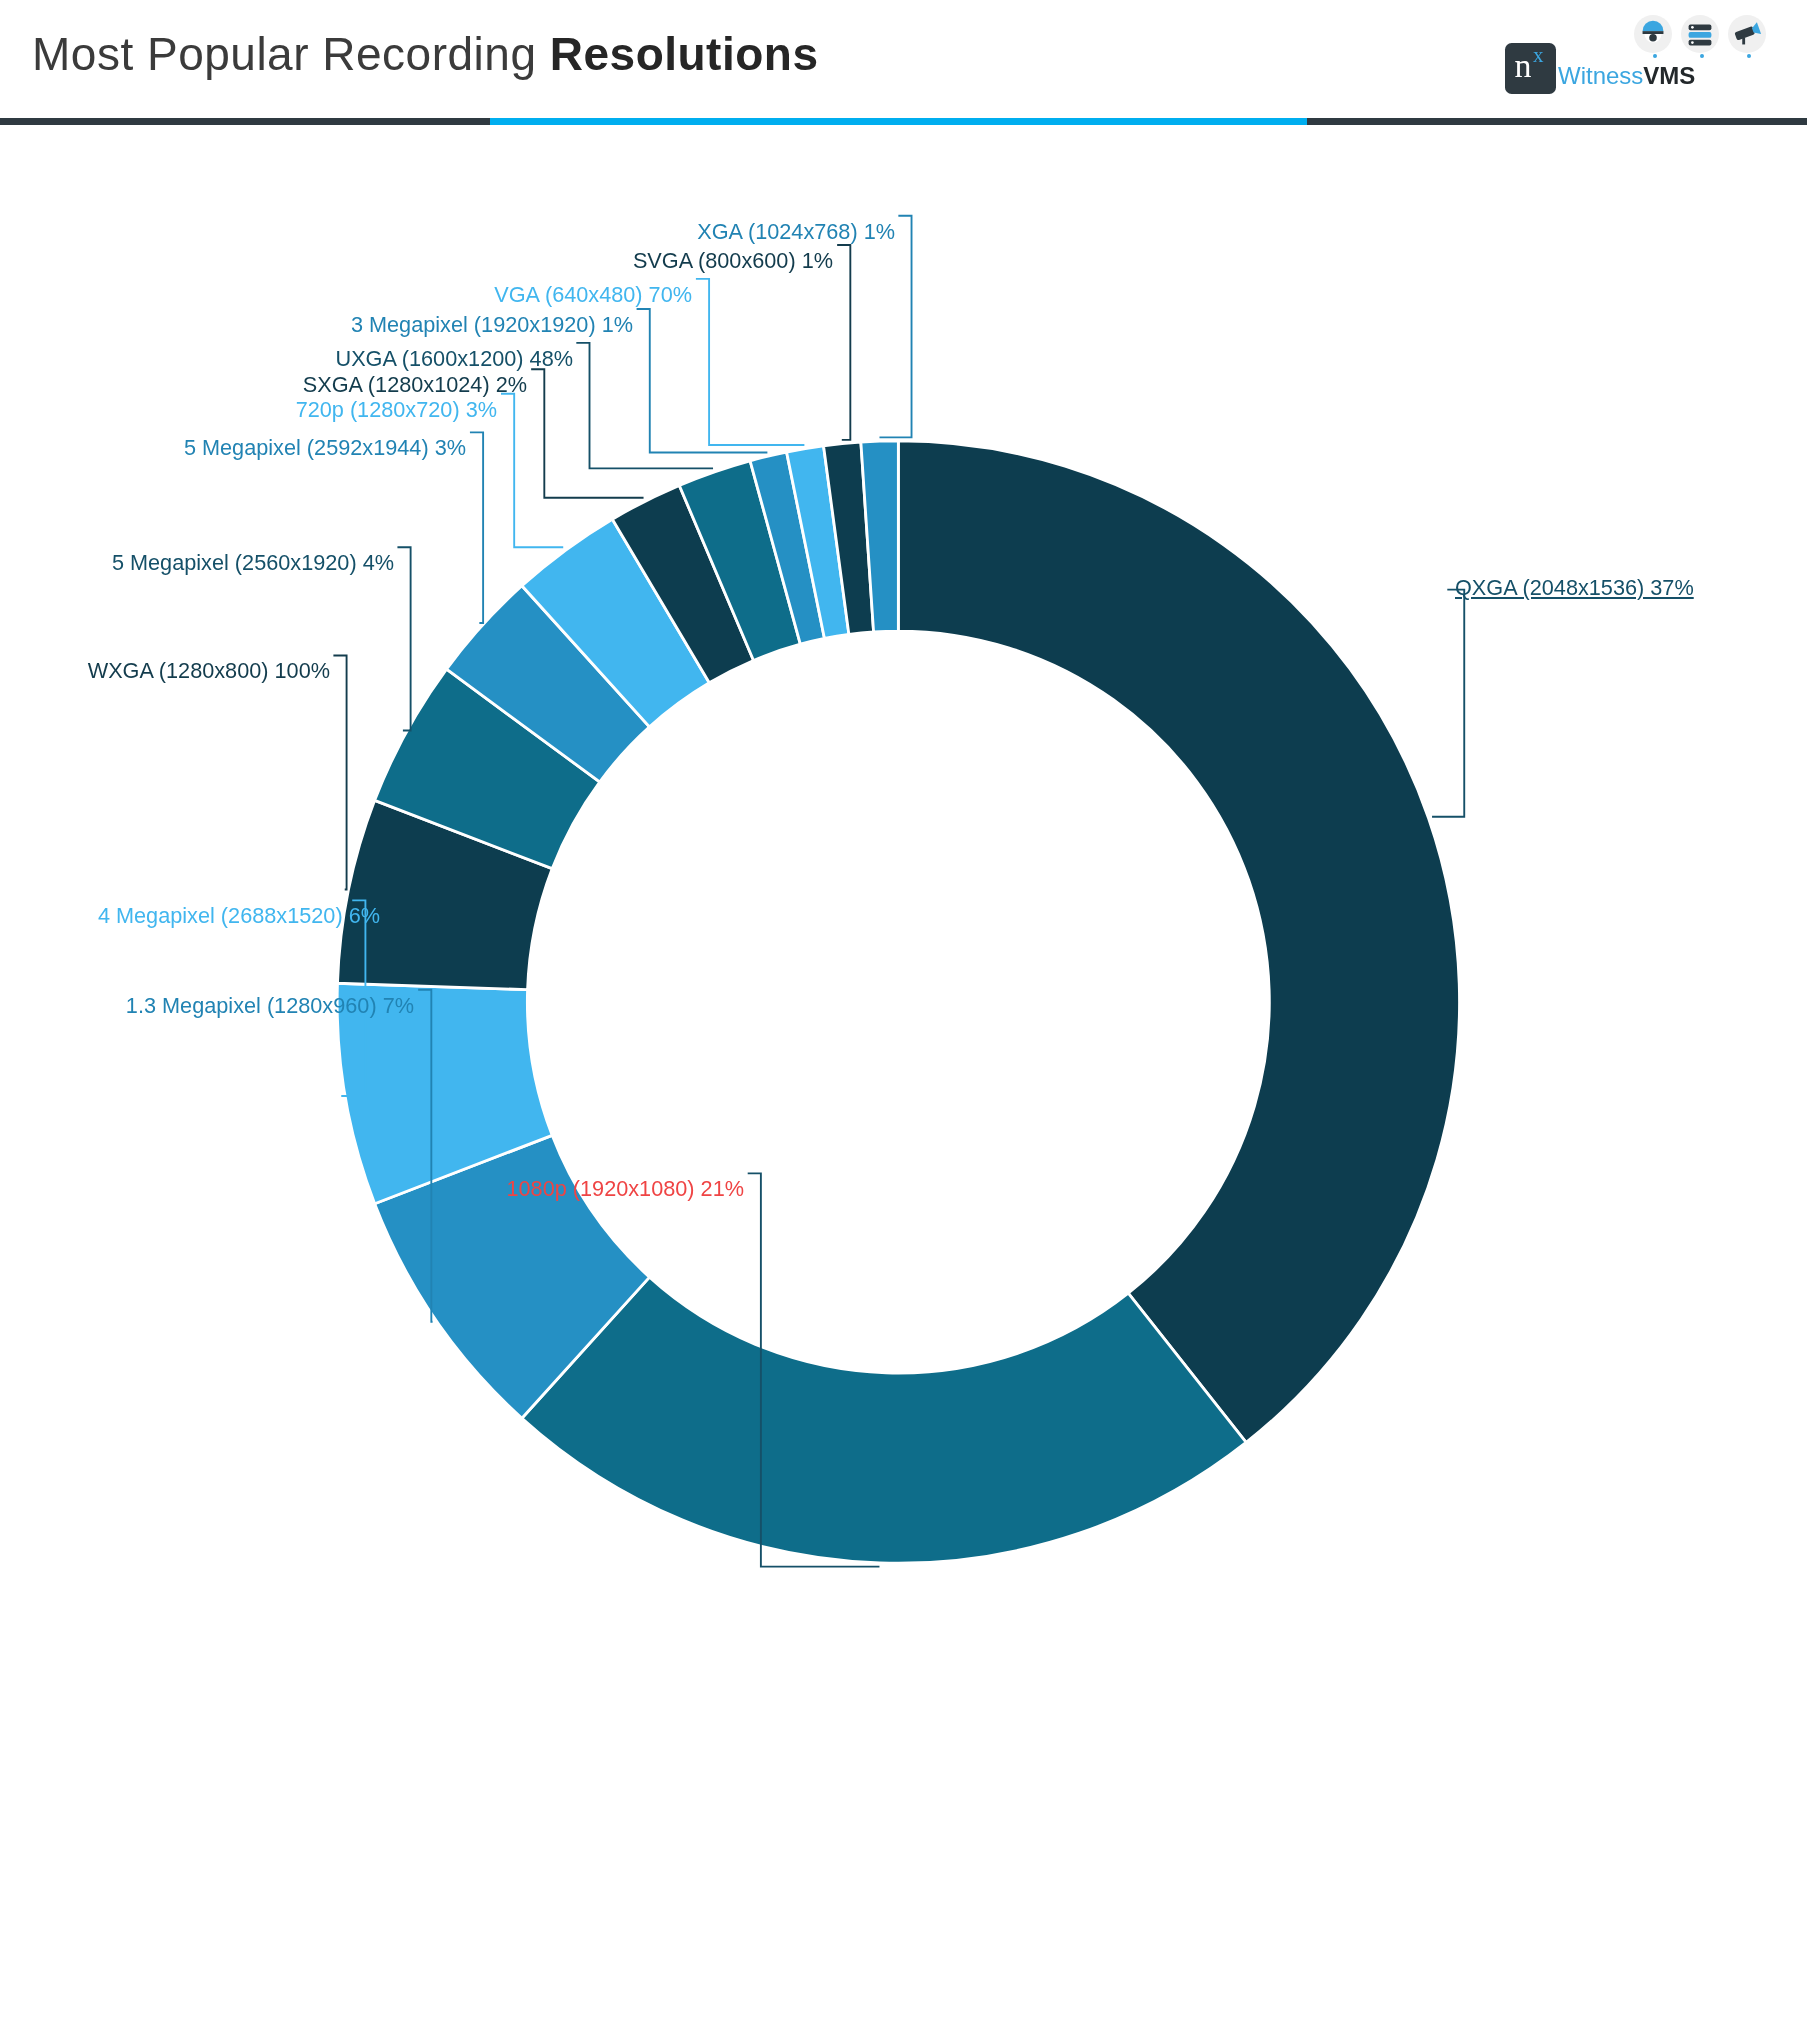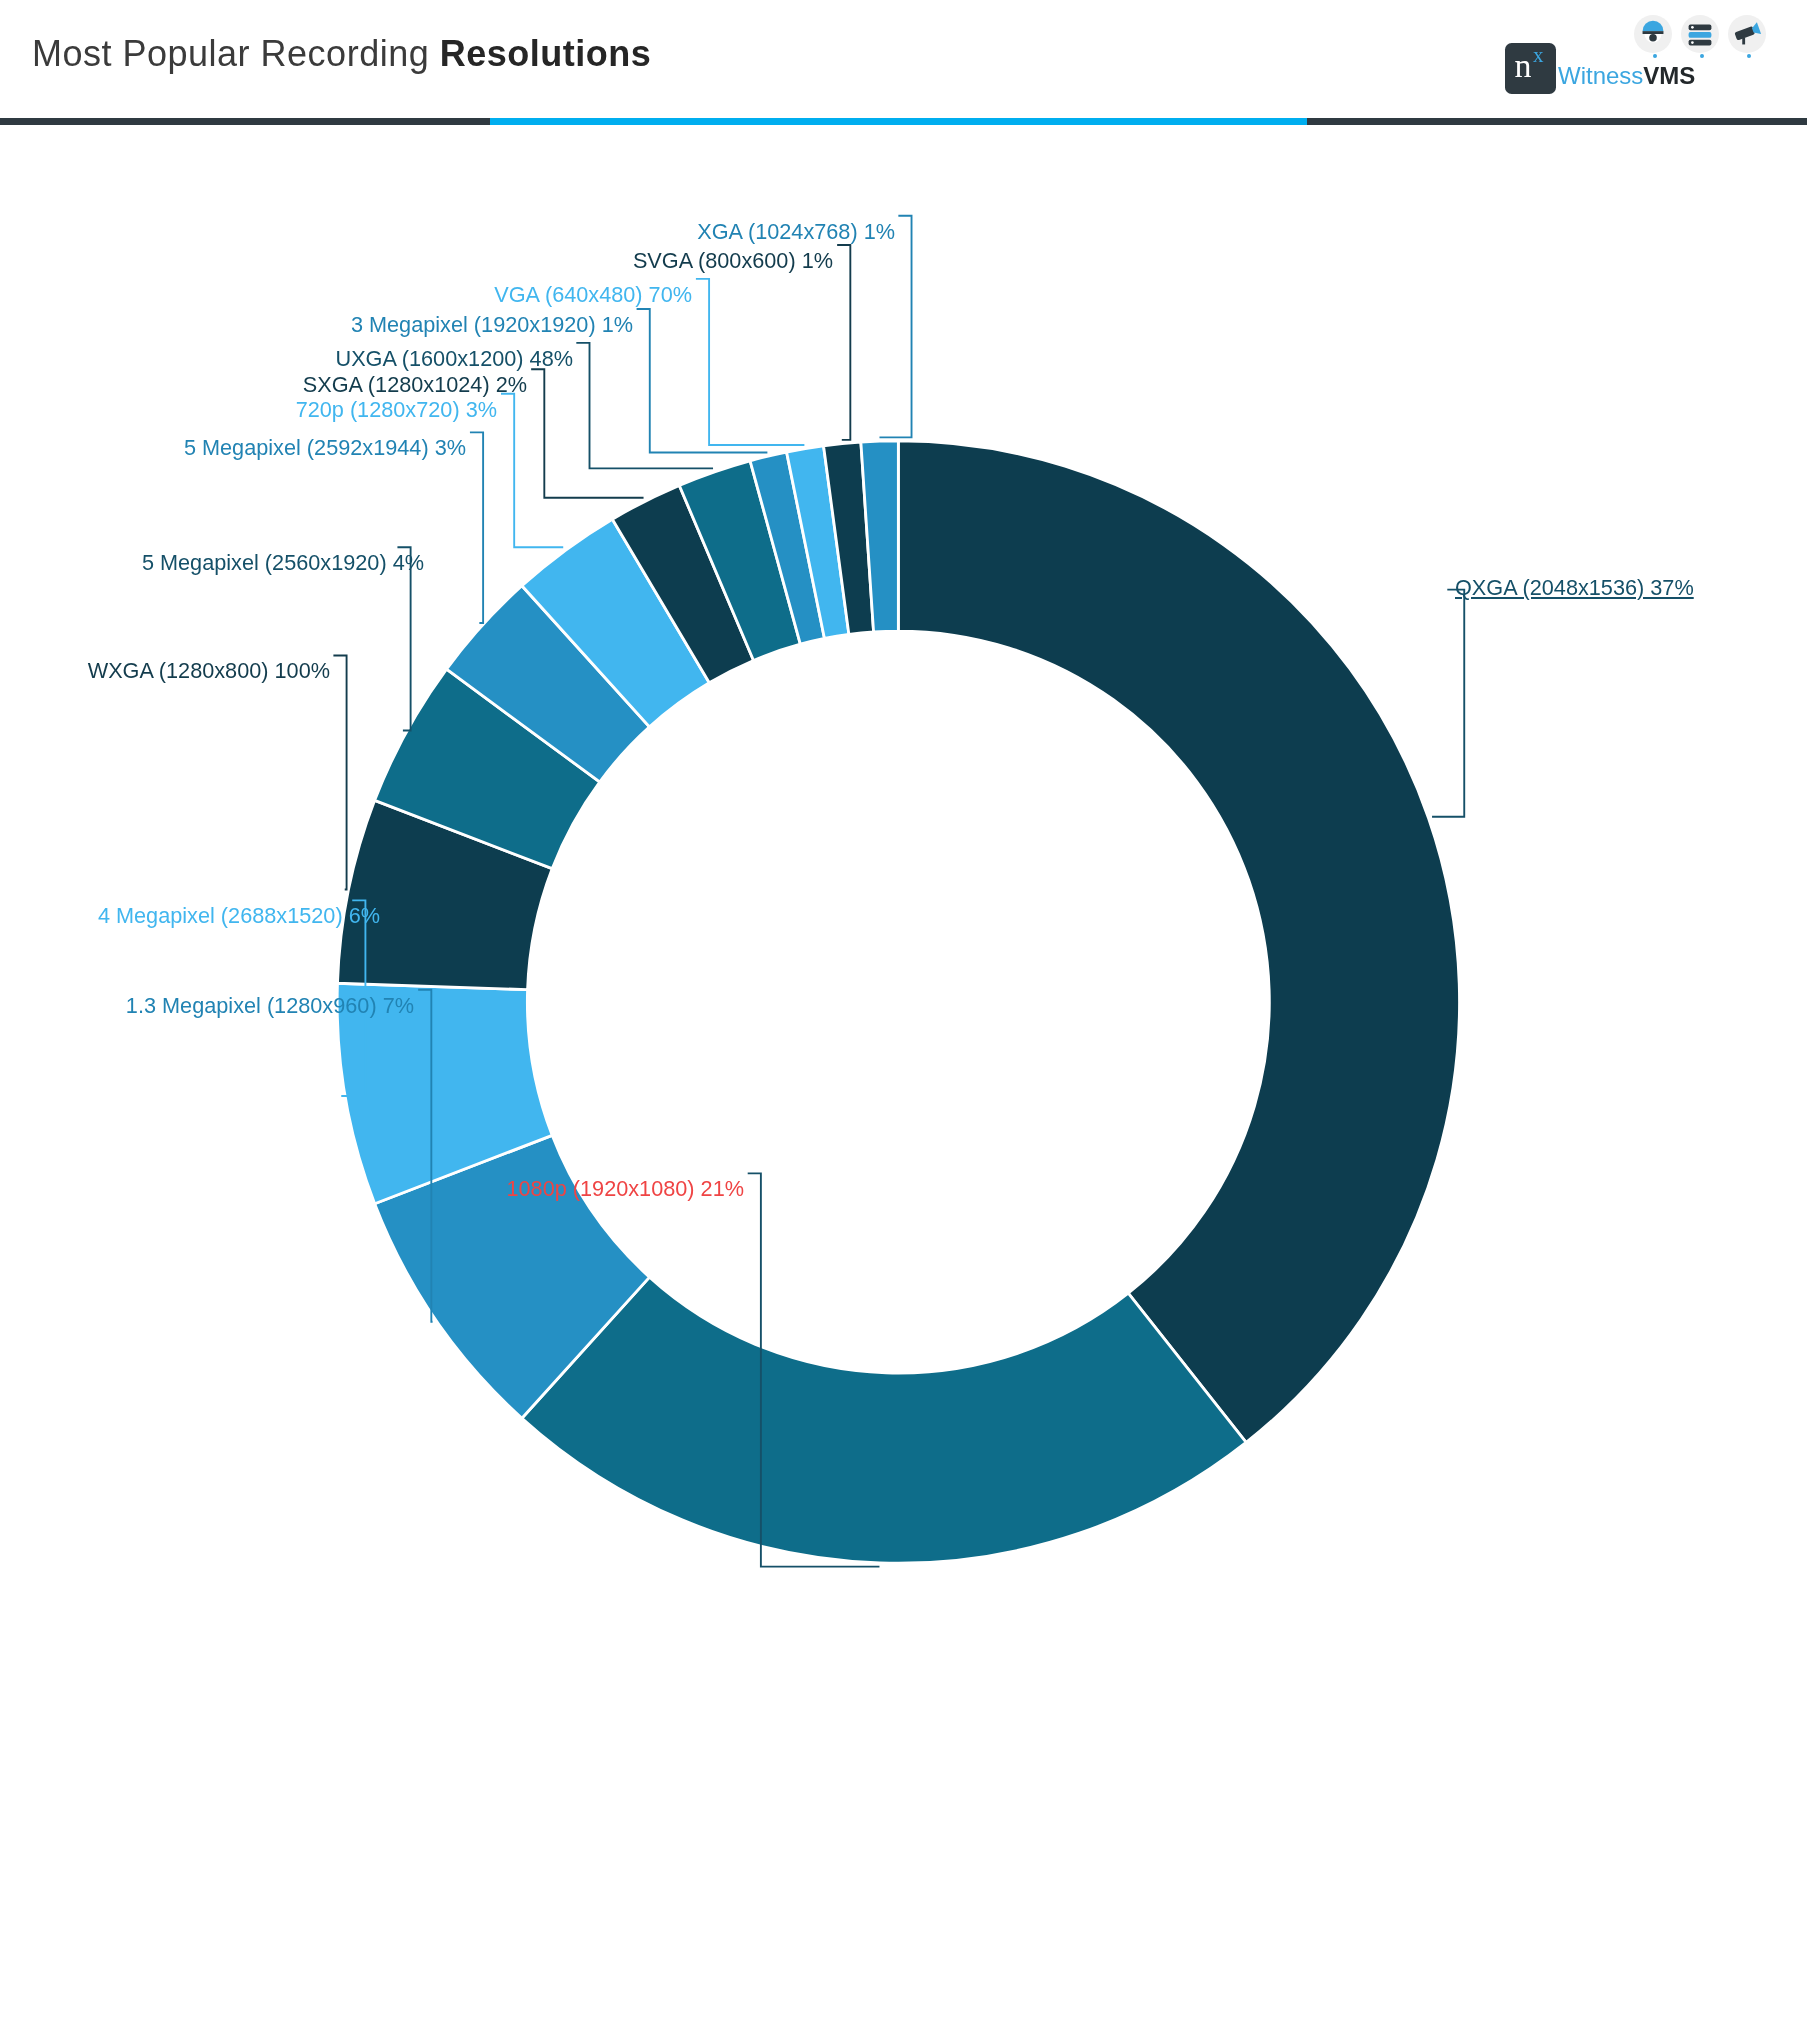--- a/index.html
+++ b/index.html
@@ -1,21 +1,21 @@
 <!DOCTYPE html>
 <html style="font-size:15px"><head>
 <meta charset="utf-8">
 <style>
   html,body{margin:0;padding:0;background:#ffffff;}
   body{width:1808px;height:2034px;position:relative;overflow:hidden;
        font-family:"Liberation Sans","DejaVu Sans",sans-serif;}
 
   
   #header{position:absolute;left:0;top:0;width:1808px;height:132px;}
-  #title{position:absolute;left:32px;top:24.5px;font-size:36px;line-height:58px;
+  #title{position:absolute;left:32px;top:24.5px;font-size:46px;line-height:58px;
          color:#3b3b3b;font-weight:300;letter-spacing:0.5px;white-space:nowrap;}
   #title .bold{font-weight:700;color:#262626;}
   #rule{position:absolute;left:0;top:118px;width:1808px;height:6.6px;display:flex;}
   #rule .seg{height:100%;}
 
   
   #logo{position:absolute;right:21px;top:13px;width:282px;height:94px;}
   #logo-mark{position:absolute;left:0;top:30px;width:51px;height:51px;
              background:#2f3a41;border-radius:6.6px;}
   #logo-mark .n{position:absolute;left:9.4px;top:5.6px;font-family:"Liberation Serif",serif;
@@ -133,21 +133,21 @@
         <path d="M889 120 L903 120 L903 327.0133109468975 L893.9425850255412 327.0133109468975" fill="none" stroke="#133c4d" stroke-width="2"></path>
         <path d="M954 89 L968 89 L968 324.3350617618472 L933.9510137953959 324.3350617618472" fill="none" stroke="#2183b3" stroke-width="2"></path>
       </g>
   </svg>
   <div id="labels">
       <div class="lbl r" style="color: rgb(21, 80, 104); left: 1455px; top: 443px; text-decoration: underline;">QXGA (2048x1536) 37%</div>
       <div class="lbl l" style="color: #ef4444; left: 0px; width: 744px; top: 1026px;">1080p (1920x1080) 21%</div>
       <div class="lbl l" style="color: rgb(33, 131, 179); left: 0px; width: 414px; top: 843px;">1.3 Megapixel (1280x960) 7%</div>
       <div class="lbl l" style="color: rgb(65, 182, 239); left: 16px; width: 364px; top: 753px;">4 Megapixel (2688x1520) 6%</div>
       <div class="lbl l" style="color: rgb(19, 60, 77); left: 0px; width: 330px; top: 508px;">WXGA (1280x800) 100%</div>
-      <div class="lbl l" style="color: rgb(21, 80, 104); left: 0px; width: 394px; top: 400px; padding-left: 30px;">5 Megapixel (2560x1920) 4%</div>
+      <div class="lbl l" style="color: rgb(21, 80, 104); left: 0px; width: 394px; top: 400px;">5 Megapixel (2560x1920) 4%</div>
       <div class="lbl l" style="color: rgb(33, 131, 179); left: 0px; width: 466px; top: 285px;">5 Megapixel (2592x1944) 3%</div>
       <div class="lbl l" style="color: rgb(65, 182, 239); left: 0px; width: 497px; top: 247px;">720p (1280x720) 3%</div>
       <div class="lbl l" style="color: rgb(19, 60, 77); left: 0px; width: 527px; top: 222px;">SXGA (1280x1024) 2%</div>
       <div class="lbl l" style="color: rgb(21, 80, 104); left: 0px; width: 573px; top: 196px;">UXGA (1600x1200) 48%</div>
       <div class="lbl l" style="color: rgb(33, 131, 179); left: 0px; width: 633px; top: 162px;">3 Megapixel (1920x1920) 1%</div>
       <div class="lbl l" style="color: rgb(65, 182, 239); left: 0px; width: 692px; top: 132px;">VGA (640x480) 70%</div>
       <div class="lbl l" style="color: rgb(19, 60, 77); left: 0px; width: 833px; top: 98px;">SVGA (800x600) 1%</div>
       <div class="lbl l" style="color: rgb(33, 131, 179); left: 0px; width: 895px; top: 69px;">XGA (1024x768) 1%</div>
     </div>
 </div>

